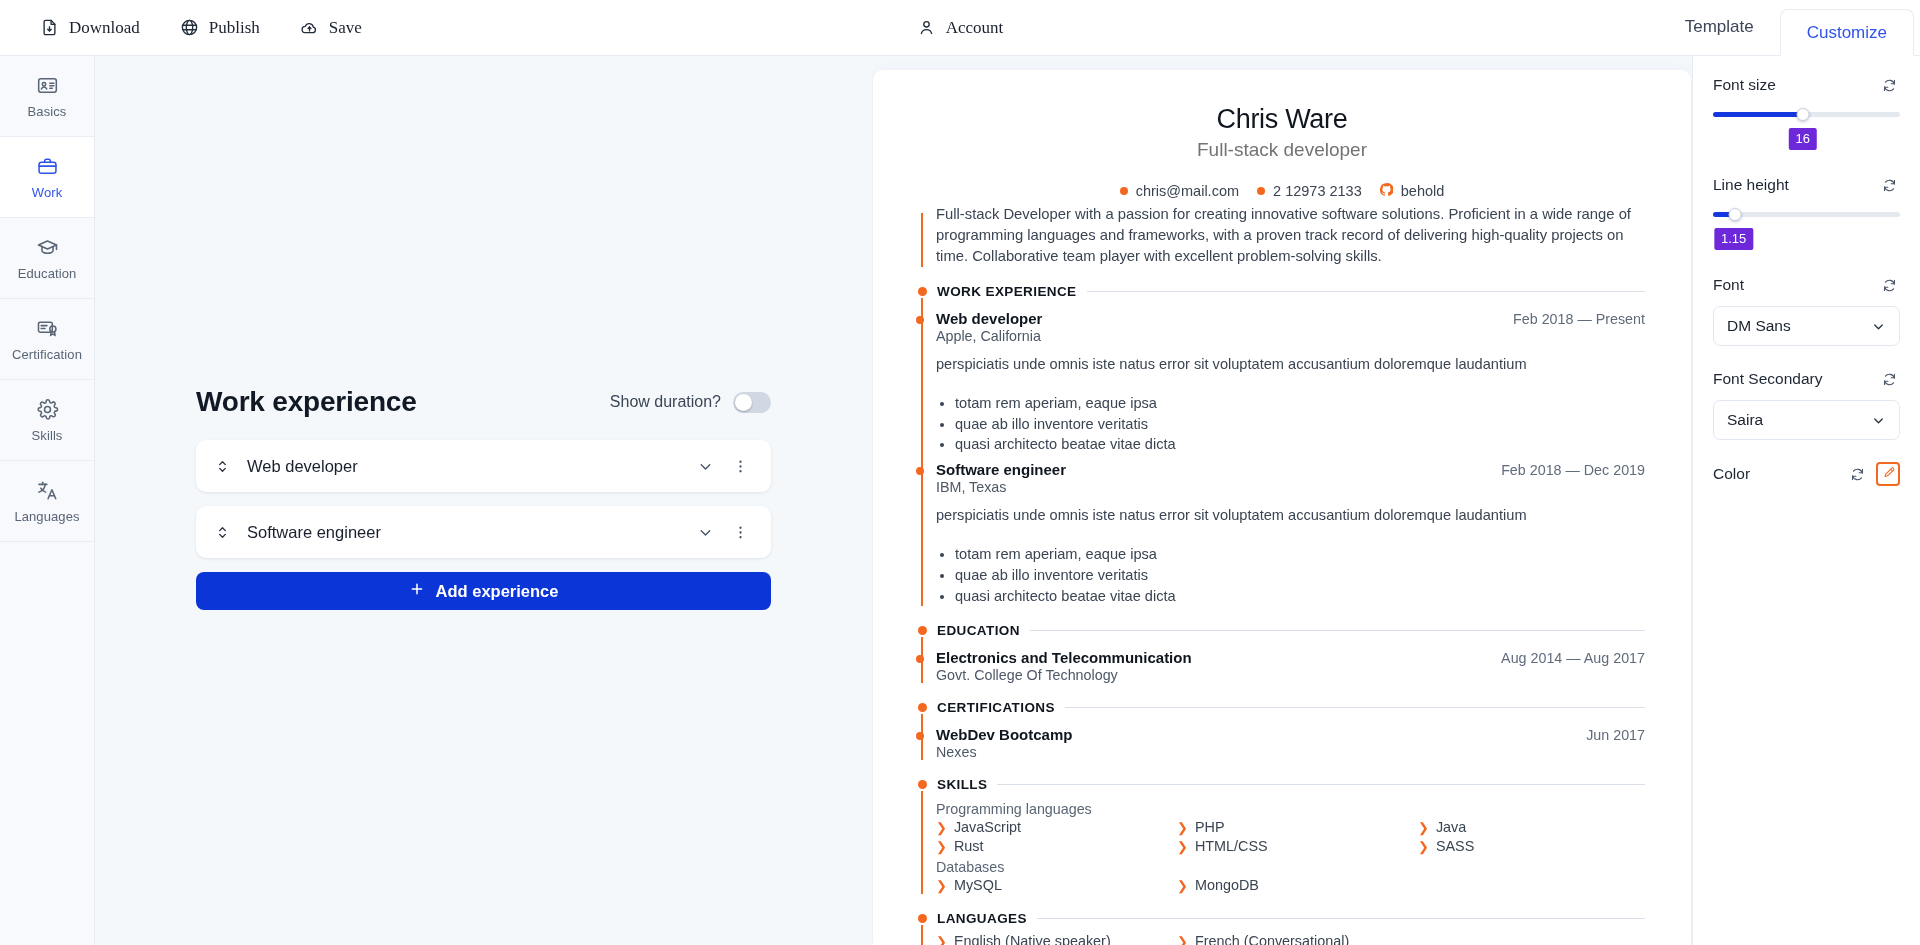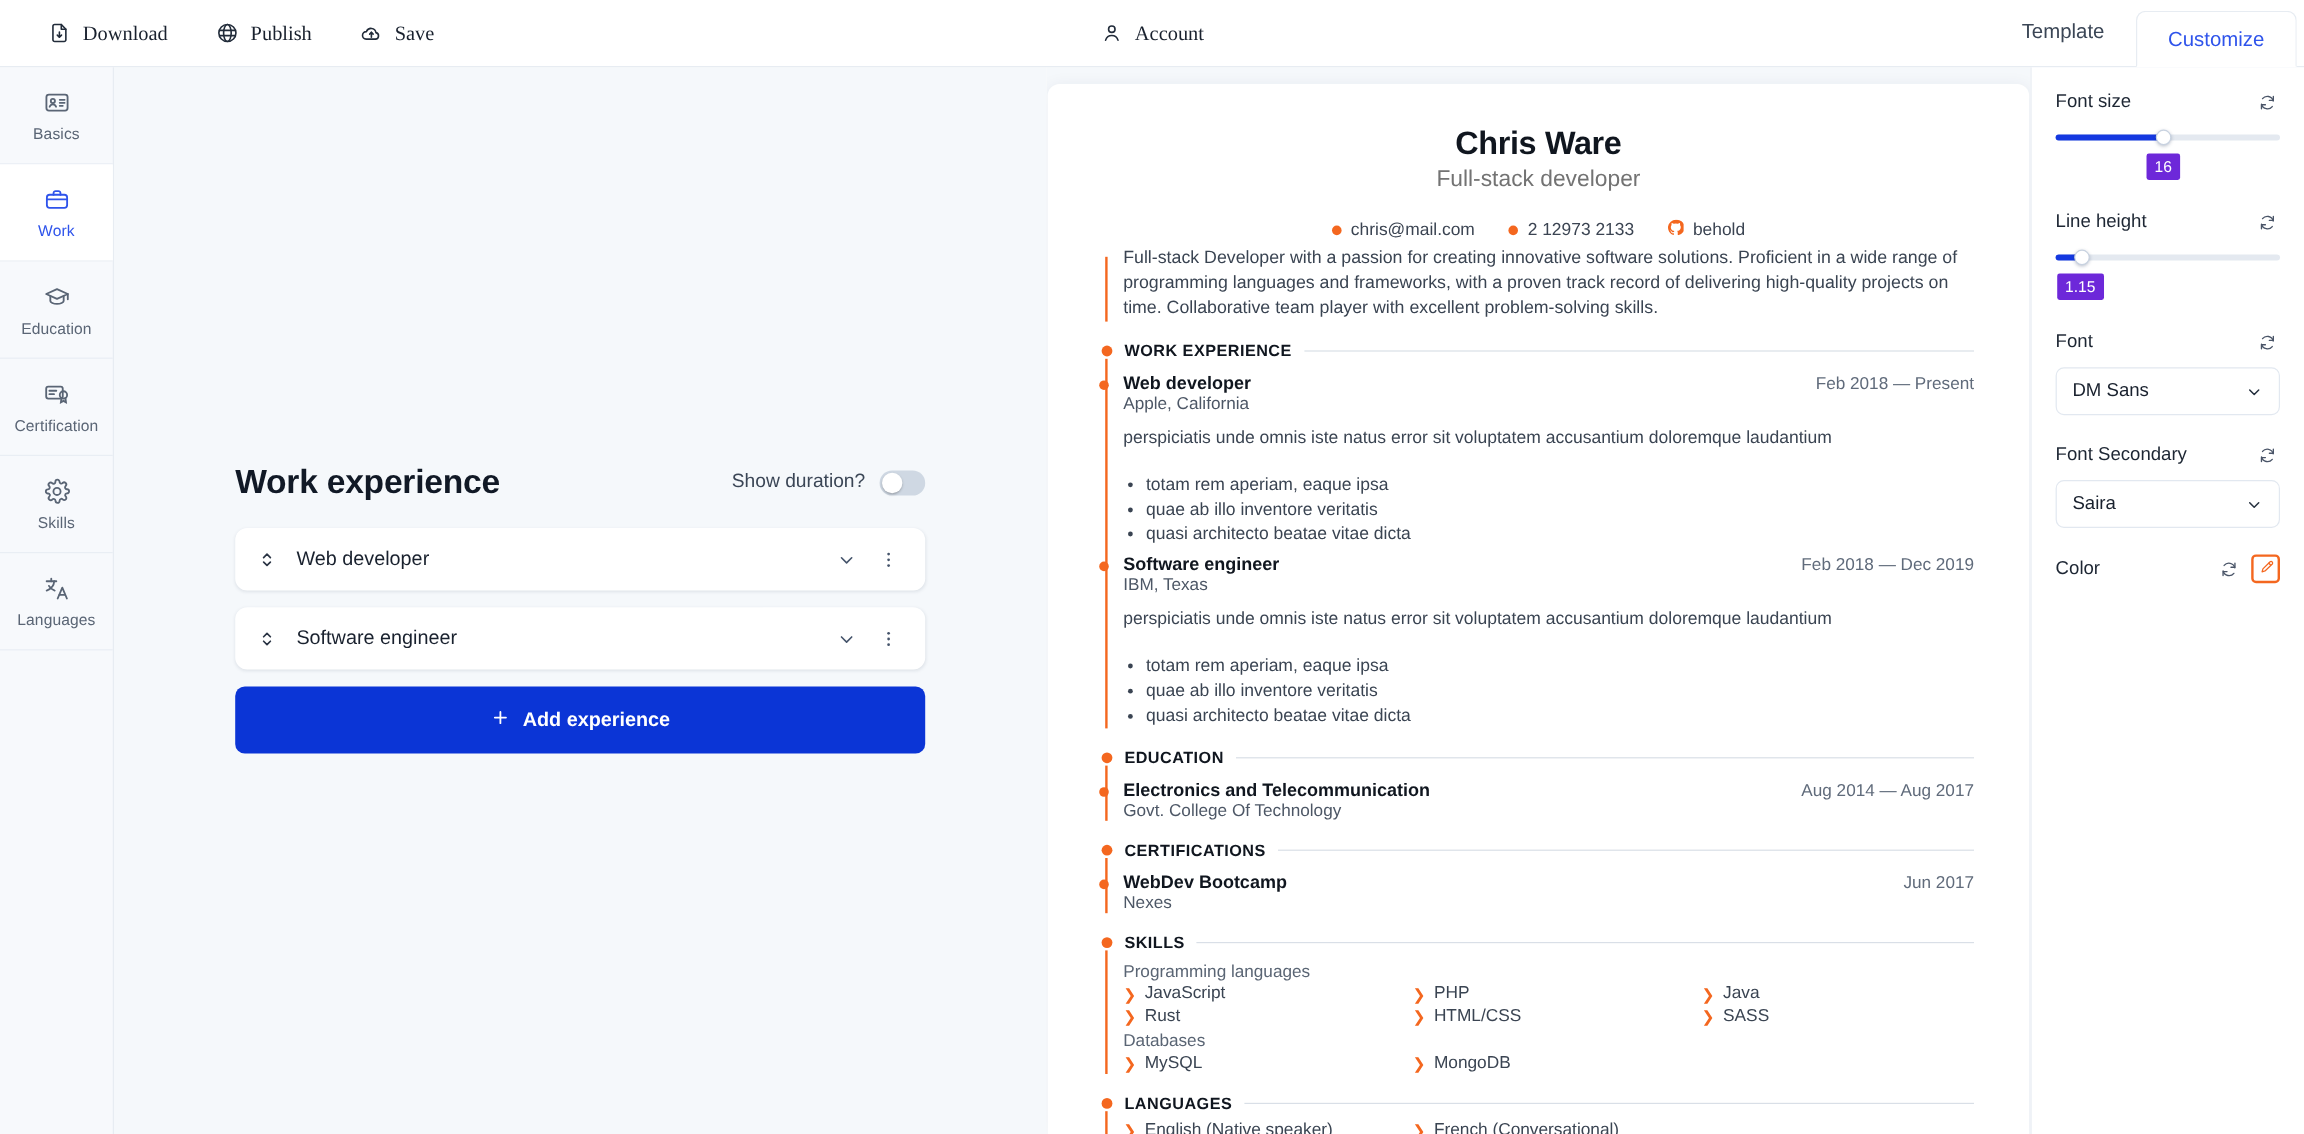--- a/index.html
+++ b/index.html
@@ -157,21 +157,21 @@
   .exp-card .exp-name {
     font-size: 16.5px;
     color: #19212e;
     flex: 1;
   }
   .exp-card .ic { display: flex; align-items: center; color: #45546b; padding: 6px; border-radius: 4px; cursor: pointer; }
   .exp-card .ic.kebab { margin-left: 6px; }
 
   .add-btn {
     width: 100%;
-    height: 56px;
+    height: 38px;
     background: #0b35d6;
     color: #ffffff;
     border: none;
     border-radius: 8px;
     font-size: 16.5px;
     font-weight: 700;
     display: flex; align-items: center; justify-content: center; gap: 11px;
     cursor: pointer;
     margin-top: 6px;
     font-family: "Liberation Sans", sans-serif;
@@ -190,33 +190,33 @@
     background: #ffffff;
     border-radius: 10px 10px 0 0;
     box-shadow: 0 2px 14px rgba(25,45,80,.07);
     padding: 34px 46px 0 46px;
     font-family: "Liberation Sans", sans-serif;
     color: #333c4a;
   }
   .r-name {
     text-align: center;
     font-size: 27px;
-    font-weight: 700;
+    font-weight: 400;
     color: #10161f;
     letter-spacing: -.3px;
   }
   .r-role {
     text-align: center;
     font-size: 19px;
     color: #737373;
     margin-top: 4px;
   }
   .r-contacts {
     display: flex; justify-content: center; align-items: center;
-    gap: 28px;
+    gap: 18px;
     margin-top: 22px;
     font-size: 14.5px;
     color: #3b4452;
   }
   .r-contact { display: flex; align-items: center; gap: 8px; }
   .dot-o { width: 8px; height: 8px; border-radius: 50%; background: #f4671f; flex: none; }
 
   .r-sec { position: relative; padding-left: 17px; }
   .r-sec::before {
     content: "";

